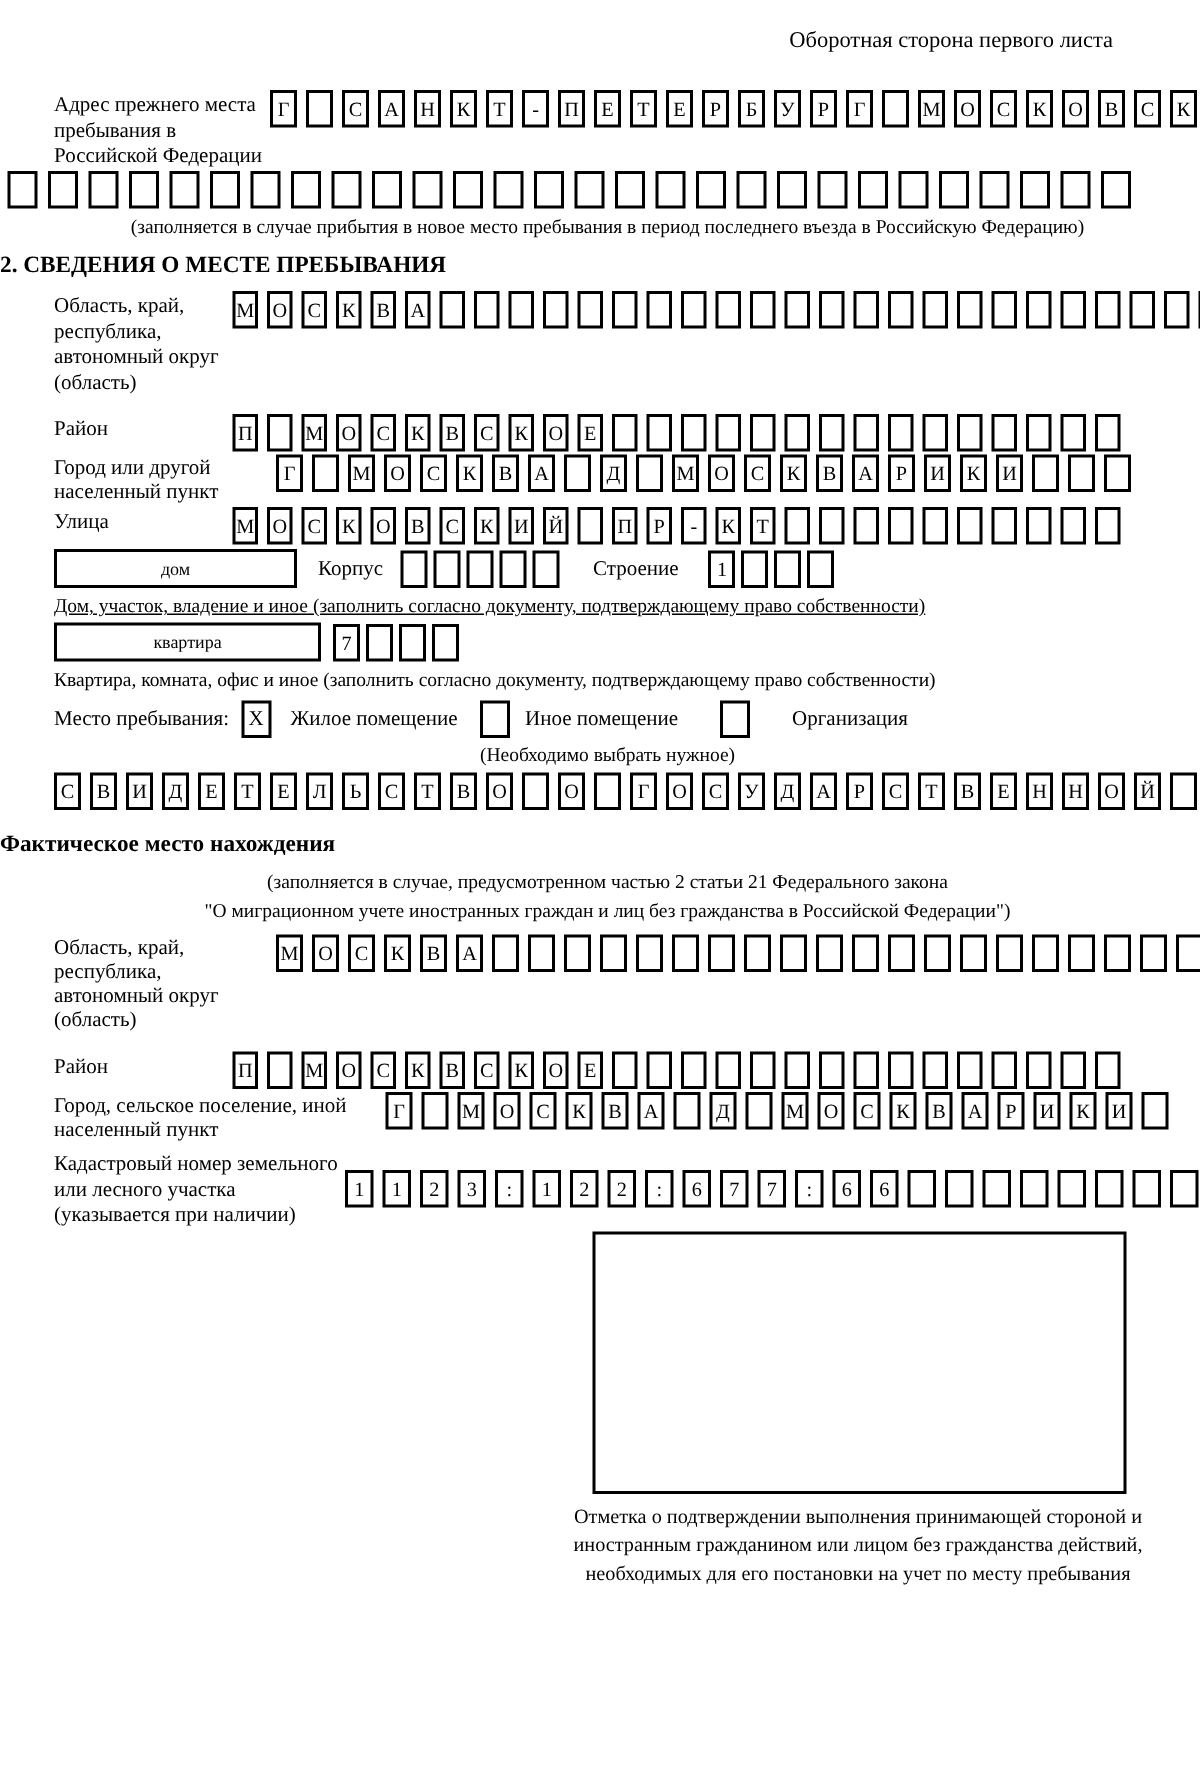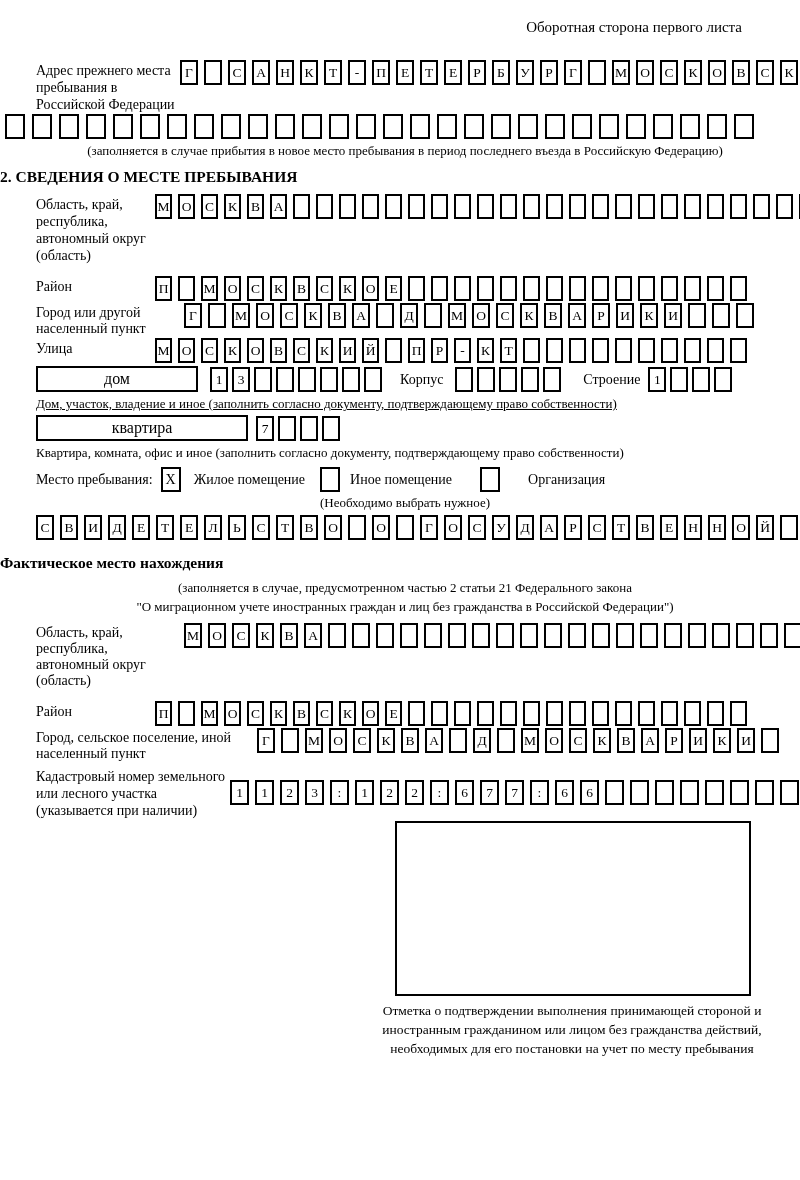--- a/index.html
+++ b/index.html
@@ -25,21 +25,21 @@
   .cells-lg .cell{width:20px;margin-right:7px;}
   .cells-house .cell{width:18px;margin-right:4px;}
   .cells-cad .cell{width:19px;margin-right:6px;}
   .fullrow{margin-left:5px;margin-top:1px;}
   .caption{font-size:13px;line-height:16px;}
   .center{text-align:center;padding-left:10px;}
   .ml36{margin-left:36px;}
   .sec-title{font-weight:bold;font-size:15.5px;line-height:19px;}
   .widebox{
     box-sizing:border-box;border:2px solid #000;height:26px;background:#fff;
-    display:flex;align-items:center;justify-content:center;font-size:16px;flex:0 0 auto;
+    display:flex;align-items:center;justify-content:center;font-size:12px;flex:0 0 auto;
   }
   .inline-row{display:flex;align-items:center;margin-left:36px;}
   .inline-lbl{font-size:14px;line-height:17px;white-space:nowrap;}
   .checkbox{
     display:inline-block;box-sizing:border-box;width:20px;height:25px;border:2px solid #000;
     text-align:center;font-size:14px;line-height:21px;background:#fff;vertical-align:middle;
   }
   .stamp{box-sizing:border-box;width:356px;height:175px;border:2px solid #000;margin-left:395px;background:#fff;}
   .stamp-caption{width:440px;margin-left:352px;text-align:center;font-size:13.5px;line-height:19px;margin-top:5px;}
 </style>
@@ -79,30 +79,29 @@
   <div class="cells cells-sm"><span class="cell">Г</span><span class="cell"></span><span class="cell">М</span><span class="cell">О</span><span class="cell">С</span><span class="cell">К</span><span class="cell">В</span><span class="cell">А</span><span class="cell"></span><span class="cell">Д</span><span class="cell"></span><span class="cell">М</span><span class="cell">О</span><span class="cell">С</span><span class="cell">К</span><span class="cell">В</span><span class="cell">А</span><span class="cell">Р</span><span class="cell">И</span><span class="cell">К</span><span class="cell">И</span><span class="cell"></span><span class="cell"></span><span class="cell"></span></div>
 </div>
 
 <div class="field" style="margin-top:1px;">
   <div class="lbl w119">Улица</div>
   <div class="cells cells-md"><span class="cell">М</span><span class="cell">О</span><span class="cell">С</span><span class="cell">К</span><span class="cell">О</span><span class="cell">В</span><span class="cell">С</span><span class="cell">К</span><span class="cell">И</span><span class="cell">Й</span><span class="cell"></span><span class="cell">П</span><span class="cell">Р</span><span class="cell">-</span><span class="cell">К</span><span class="cell">Т</span><span class="cell"></span><span class="cell"></span><span class="cell"></span><span class="cell"></span><span class="cell"></span><span class="cell"></span><span class="cell"></span><span class="cell"></span><span class="cell"></span><span class="cell"></span></div>
 </div>
 
 <div class="inline-row" style="margin-top:3px;">
   <div class="widebox" style="width:162px;">дом</div>
-  <div class="cells cells-house" style="margin-left:12px;"><span class="cell">1</span><span class="cell">3</span><span class="cell"></span><span class="cell"></span><span class="cell"></span><span class="cell"></span><span class="cell"></span><span class="cell"></span></div>
   <div class="inline-lbl" style="margin-left:14px;margin-right:12px;">Корпус</div>
   <div class="cells cells-house"><span class="cell"></span><span class="cell"></span><span class="cell"></span><span class="cell"></span><span class="cell"></span></div>
-  <div class="inline-lbl" style="margin-left:18px;margin-right:8px;">Строение</div>
+  <div class="inline-lbl" style="margin-left:18px;margin-right:20px;">Строение</div>
   <div class="cells cells-house"><span class="cell">1</span><span class="cell"></span><span class="cell"></span><span class="cell"></span></div>
 </div>
 <div class="caption ml36" style="margin-top:4px;text-decoration:underline;">Дом, участок, владение и иное (заполнить согласно документу, подтверждающему право собственности)</div>
 
 <div class="inline-row" style="margin-top:3px;">
-  <div class="widebox" style="width:212px;">квартира</div>
+  <div class="widebox" style="width:178px;">квартира</div>
   <div class="cells cells-house" style="margin-left:8px;"><span class="cell">7</span><span class="cell"></span><span class="cell"></span><span class="cell"></span></div>
 </div>
 <div class="caption ml36" style="margin-top:4px;">Квартира, комната, офис и иное (заполнить согласно документу, подтверждающему право собственности)</div>
 
 <div class="inline-row" style="margin-top:6px;">
   <div class="inline-lbl">Место пребывания:</div>
   <span class="checkbox" style="margin-left:8px;">X</span>
   <div class="inline-lbl" style="margin-left:13px;">Жилое помещение</div>
   <span class="checkbox" style="margin-left:15px;"></span>
   <div class="inline-lbl" style="margin-left:10px;">Иное помещение</div>

